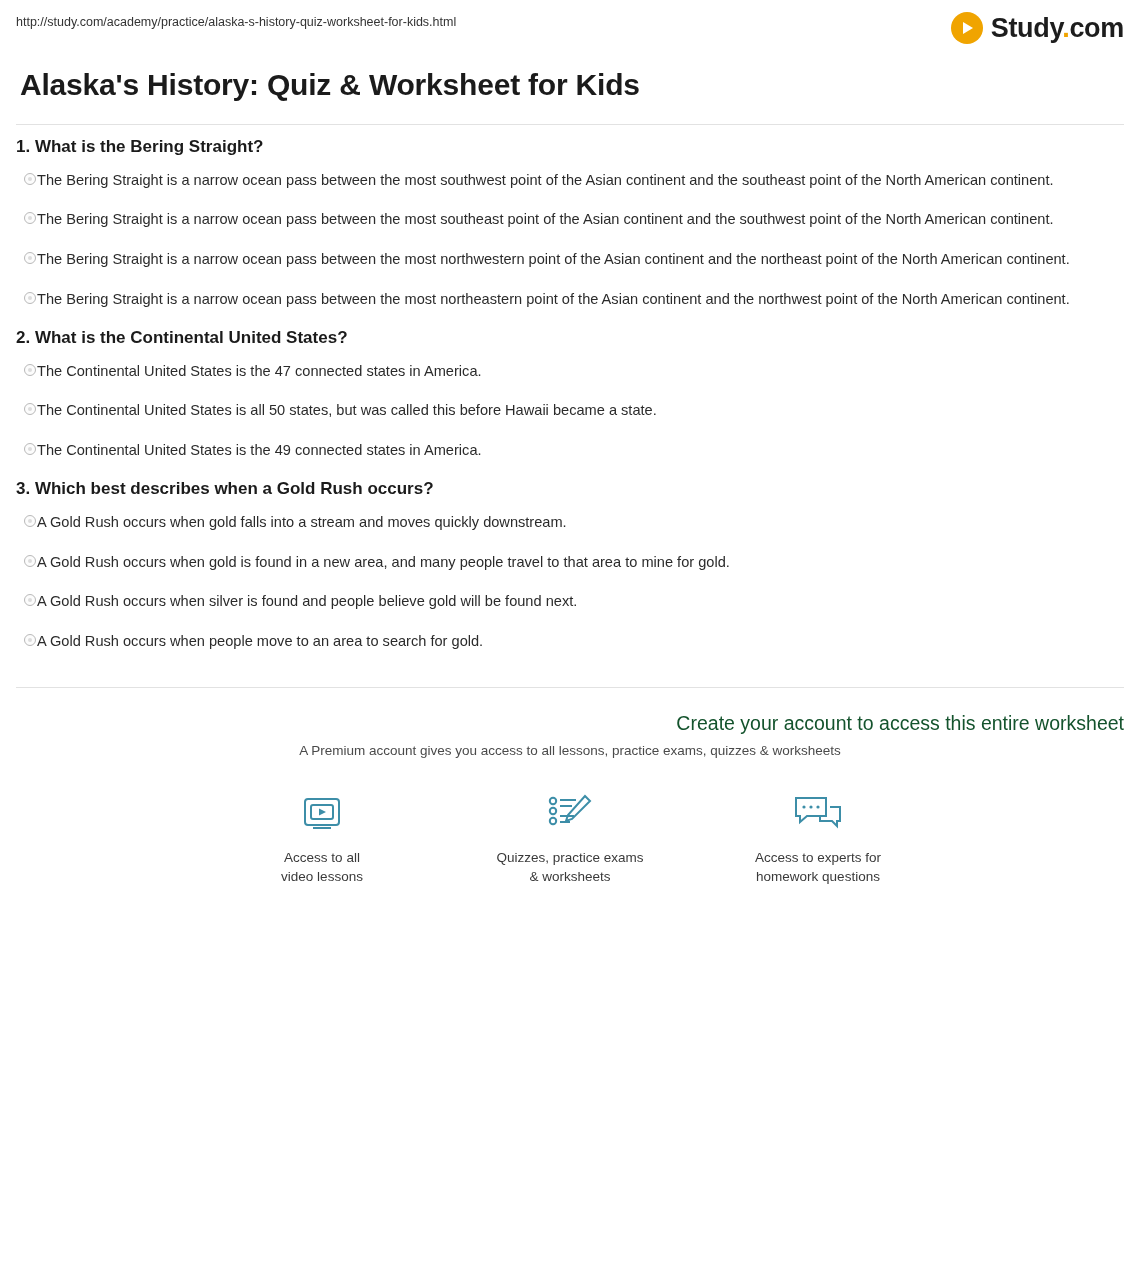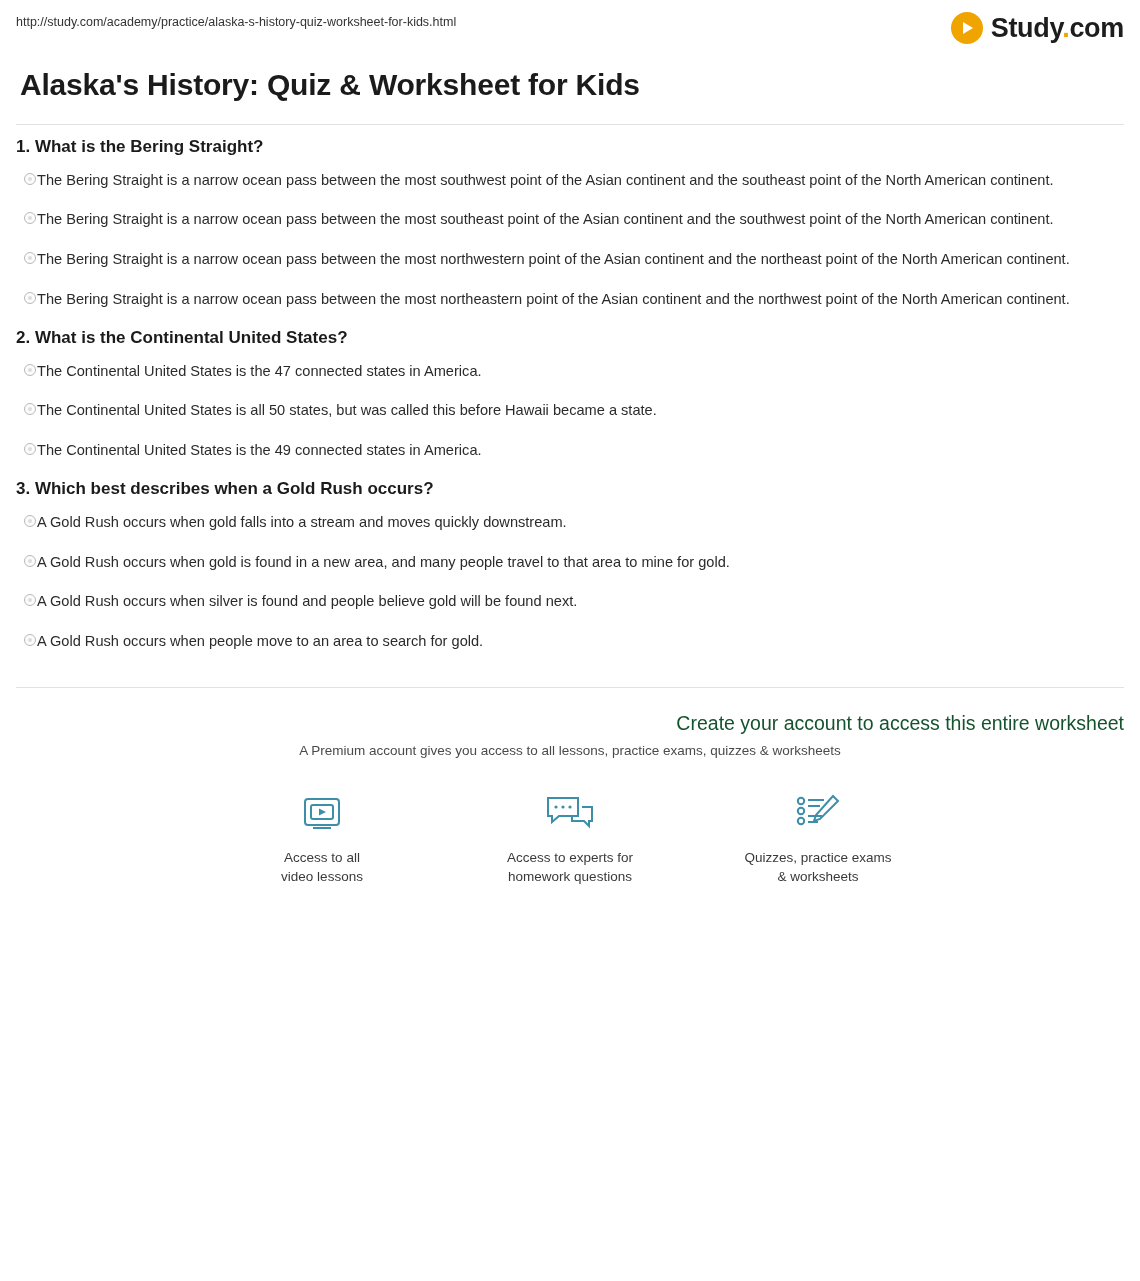--- a/index.html
+++ b/index.html
@@ -275,50 +275,50 @@
         <div class="feature-icon">
           <svg width="46" height="40" viewBox="0 0 46 40" fill="none" stroke="#3d8ea8" stroke-width="2">
             <rect x="6" y="6" width="34" height="26" rx="3"></rect>
             <rect x="12" y="12" width="22" height="14" rx="2"></rect>
             <path d="M20 15.5 L27 19 L20 22.5 Z" fill="#3d8ea8" stroke="none"></path>
             <line x1="14" y1="35" x2="32" y2="35"></line>
           </svg>
         </div>
         <div class="feature-label">Access to all
 video lessons</div>
-      </div>
-
-      <div class="feature">
-        <div class="feature-icon">
-          <svg width="52" height="40" viewBox="0 0 52 40" fill="none" stroke="#3d8ea8" stroke-width="2">
-            <path d="M4 5 h30 v18 h-19 l-7 6 v-6 h-4 z"></path>
-            <circle cx="12" cy="14" r="1.6" fill="#3d8ea8" stroke="none"></circle>
-            <circle cx="19" cy="14" r="1.6" fill="#3d8ea8" stroke="none"></circle>
-            <circle cx="26" cy="14" r="1.6" fill="#3d8ea8" stroke="none"></circle>
-            <path d="M38 14 h10 v14 h-3 v5 l-5 -5 h-12 v-6"></path>
-          </svg>
-        </div>
-        <div class="feature-label">Access to experts for
-homework questions</div>
       </div>
 
       <div class="feature">
         <div class="feature-icon">
           <svg width="52" height="42" viewBox="0 0 52 42" fill="none" stroke="#3d8ea8" stroke-width="2">
             <circle cx="9" cy="9" r="3.2"></circle>
             <circle cx="9" cy="19" r="3.2"></circle>
             <circle cx="9" cy="29" r="3.2"></circle>
             <line x1="16" y1="8" x2="32" y2="8"></line>
             <line x1="16" y1="14" x2="28" y2="14"></line>
             <line x1="16" y1="24" x2="30" y2="24"></line>
             <line x1="16" y1="30" x2="26" y2="30"></line>
             <path d="M41 4 L46 9 L28 27 L22 29 L24 23 Z"></path>
           </svg>
         </div>
         <div class="feature-label">Quizzes, practice exams
 &amp; worksheets</div>
       </div>
 
+      <div class="feature">
+        <div class="feature-icon">
+          <svg width="52" height="40" viewBox="0 0 52 40" fill="none" stroke="#3d8ea8" stroke-width="2">
+            <path d="M4 5 h30 v18 h-19 l-7 6 v-6 h-4 z"></path>
+            <circle cx="12" cy="14" r="1.6" fill="#3d8ea8" stroke="none"></circle>
+            <circle cx="19" cy="14" r="1.6" fill="#3d8ea8" stroke="none"></circle>
+            <circle cx="26" cy="14" r="1.6" fill="#3d8ea8" stroke="none"></circle>
+            <path d="M38 14 h10 v14 h-3 v5 l-5 -5 h-12 v-6"></path>
+          </svg>
+        </div>
+        <div class="feature-label">Access to experts for
+homework questions</div>
+      </div>
+
     </div>
 
   </div>
 
 </div>
 
 </body></html>

